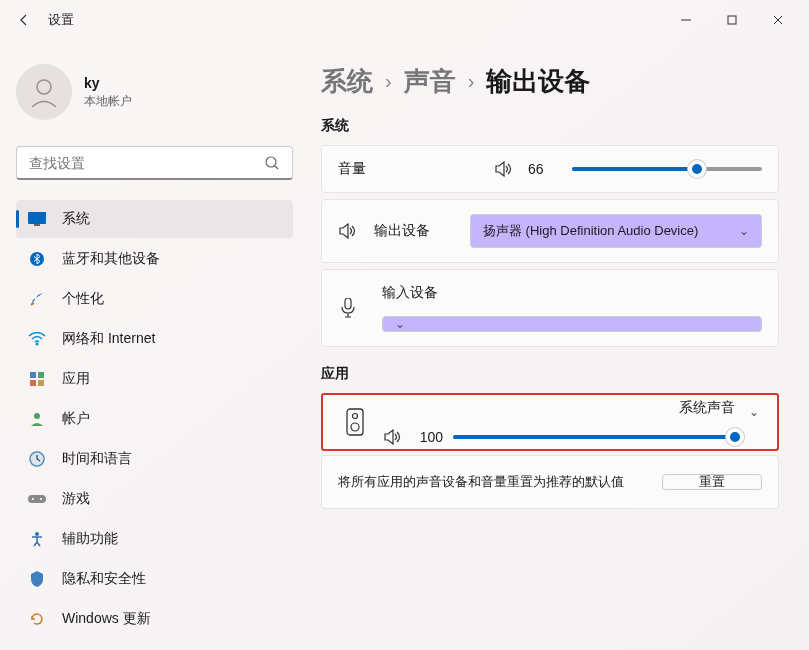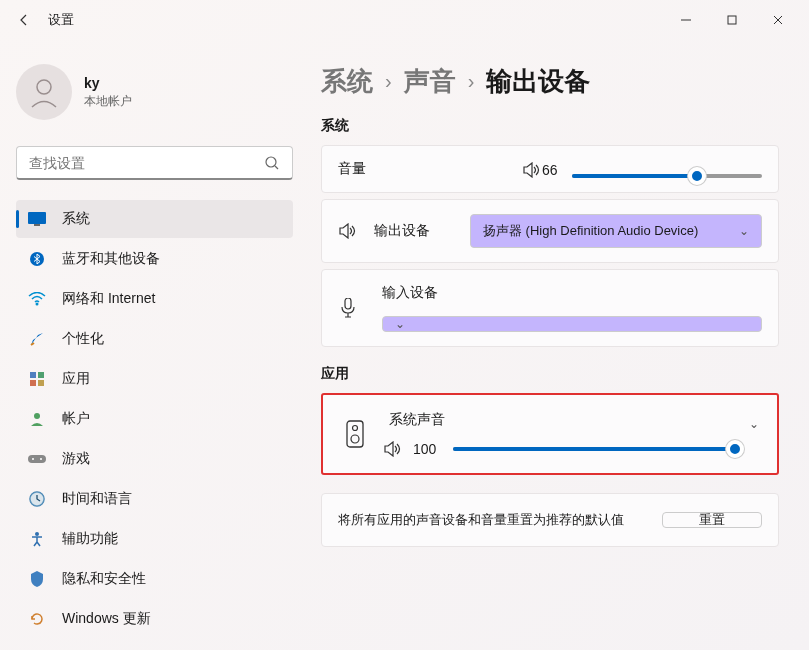--- a/index.html
+++ b/index.html
@@ -130,21 +130,22 @@
     .section-label { font-size: 14px; font-weight: 600; margin-bottom: 10px; }
     .card {
       background: #fcfbfc;
       border: 1px solid #e8e4e5;
       border-radius: 4px;
       margin-bottom: 6px;
       padding: 14px 16px;
     }
     .volume-card {
       display: flex;
-      align-items: flex-end;
+      align-items: center;
+      gap: 14px;
     }
     .vol-label { min-width: 80px; font-size: 14px; }
     .vol-icon { width: 20px; display: flex; align-items: center; justify-content: center; }
     .vol-val { width: 30px; font-size: 14px; }
     .slider-wrap { flex: 1; display: flex; align-items: center; }
     .slider {
       flex: 1;
       height: 4px;
       position: relative;
       background: #999;
@@ -190,22 +191,23 @@
       display: flex;
       align-items: flex-start;
       gap: 24px;
     }
     .input-col { flex: 1; display: flex; flex-direction: column; gap: 14px; }
     .app-header { font-size: 14px; font-weight: 600; margin: 18px 0 10px; }
     .highlight-card {
       border: 2.5px solid #e03030;
       border-radius: 3px;
       background: #fcfbfc;
-      margin-bottom: 18px;
-      padding: 16px 18px;
+      margin-bottom: 4px;
+      padding: 4px 18px;
+      text-align: right;
     }
     .sys-sound-row {
       display: flex;
       align-items: center;
       gap: 14px;
     }
     .sys-sound-icon {
       width: 28px; height: 40px;
       display: flex; align-items: center; justify-content: center;
     }
@@ -297,35 +299,35 @@
           <span class="nav-icon">
               <svg width="16" height="16" viewBox="0 0 16 16">
                 <circle cx="8" cy="8" r="7" fill="#0067c0"></circle>
                 <path d="M8 3 L11 5.5 L8 8 L11 10.5 L8 13 V3 M5 5.5 L8 8 M5 10.5 L8 8" fill="none" stroke="#fff" stroke-width="1"></path>
               </svg>
             </span>
           <span class="nav-label">蓝牙和其他设备</span>
         </div>
         <div class="nav-item">
           <span class="nav-icon">
+              <svg width="16" height="16" viewBox="0 0 16 16">
+                <path d="M2 14 L4 9 L14 2 L9 4 Z" fill="#0067c0"></path>
+                <path d="M2 14 L5 12" stroke="#d08020" stroke-width="2"></path>
+              </svg>
+            </span>
+          <span class="nav-label">个性化</span>
+        </div>
+        <div class="nav-item">
+          <span class="nav-icon">
               <svg width="18" height="14" viewBox="0 0 18 14">
                 <path d="M1 4 Q9 -3 17 4 M4 7 Q9 2 14 7 M7 10 Q9 8 11 10" fill="none" stroke="#0090d0" stroke-width="1.5"></path>
                 <circle cx="9" cy="12" r="1.5" fill="#0090d0"></circle>
               </svg>
             </span>
           <span class="nav-label">网络和 Internet</span>
-        </div>
-        <div class="nav-item">
-          <span class="nav-icon">
-              <svg width="16" height="16" viewBox="0 0 16 16">
-                <path d="M2 14 L4 9 L14 2 L9 4 Z" fill="#0067c0"></path>
-                <path d="M2 14 L5 12" stroke="#d08020" stroke-width="2"></path>
-              </svg>
-            </span>
-          <span class="nav-label">个性化</span>
         </div>
         <div class="nav-item">
           <span class="nav-icon">
               <svg width="16" height="16" viewBox="0 0 16 16">
                 <rect x="1" y="1" width="6" height="6" fill="#5080c0"></rect>
                 <rect x="9" y="1" width="6" height="6" fill="#50a070"></rect>
                 <rect x="1" y="9" width="6" height="6" fill="#d07050"></rect>
                 <rect x="9" y="9" width="6" height="6" fill="#c0a050"></rect>
               </svg>
             </span>
@@ -335,37 +337,37 @@
           <span class="nav-icon">
               <svg width="16" height="16" viewBox="0 0 16 16">
                 <circle cx="8" cy="5" r="3" fill="#50a060"></circle>
                 <path d="M2 15 Q8 9 14 15" fill="#50a060"></path>
               </svg>
             </span>
           <span class="nav-label">帐户</span>
         </div>
         <div class="nav-item">
           <span class="nav-icon">
+              <svg width="16" height="16" viewBox="0 0 16 16">
+                <circle cx="8" cy="8" r="7" fill="none" stroke="#4080b0" stroke-width="1.5"></circle>
+                <circle cx="8" cy="8" r="7" fill="#b0d0e0" opacity="0.4"></circle>
+                <path d="M8 4 V8 L11 10" stroke="#205070" stroke-width="1.3" fill="none"></path>
+              </svg>
+            </span>
+          <span class="nav-label">时间和语言</span>
+        </div>
+        <div class="nav-item">
+          <span class="nav-icon">
               <svg width="18" height="12" viewBox="0 0 18 12">
                 <rect x="0" y="2" width="18" height="8" rx="4" fill="#888"></rect>
                 <circle cx="5" cy="6" r="1" fill="#fff"></circle>
                 <circle cx="13" cy="6" r="1" fill="#fff"></circle>
               </svg>
             </span>
           <span class="nav-label">游戏</span>
-        </div>
-        <div class="nav-item">
-          <span class="nav-icon">
-              <svg width="16" height="16" viewBox="0 0 16 16">
-                <circle cx="8" cy="8" r="7" fill="none" stroke="#4080b0" stroke-width="1.5"></circle>
-                <circle cx="8" cy="8" r="7" fill="#b0d0e0" opacity="0.4"></circle>
-                <path d="M8 4 V8 L11 10" stroke="#205070" stroke-width="1.3" fill="none"></path>
-              </svg>
-            </span>
-          <span class="nav-label">时间和语言</span>
         </div>
         <div class="nav-item">
           <span class="nav-icon">
               <svg width="16" height="16" viewBox="0 0 16 16">
                 <circle cx="8" cy="3" r="2" fill="#3070b0"></circle>
                 <path d="M3 6 L13 6 M8 6 V11 M8 11 L5 15 M8 11 L11 15" stroke="#3070b0" stroke-width="1.5" fill="none"></path>
               </svg>
             </span>
           <span class="nav-label">辅助功能</span>
         </div>

